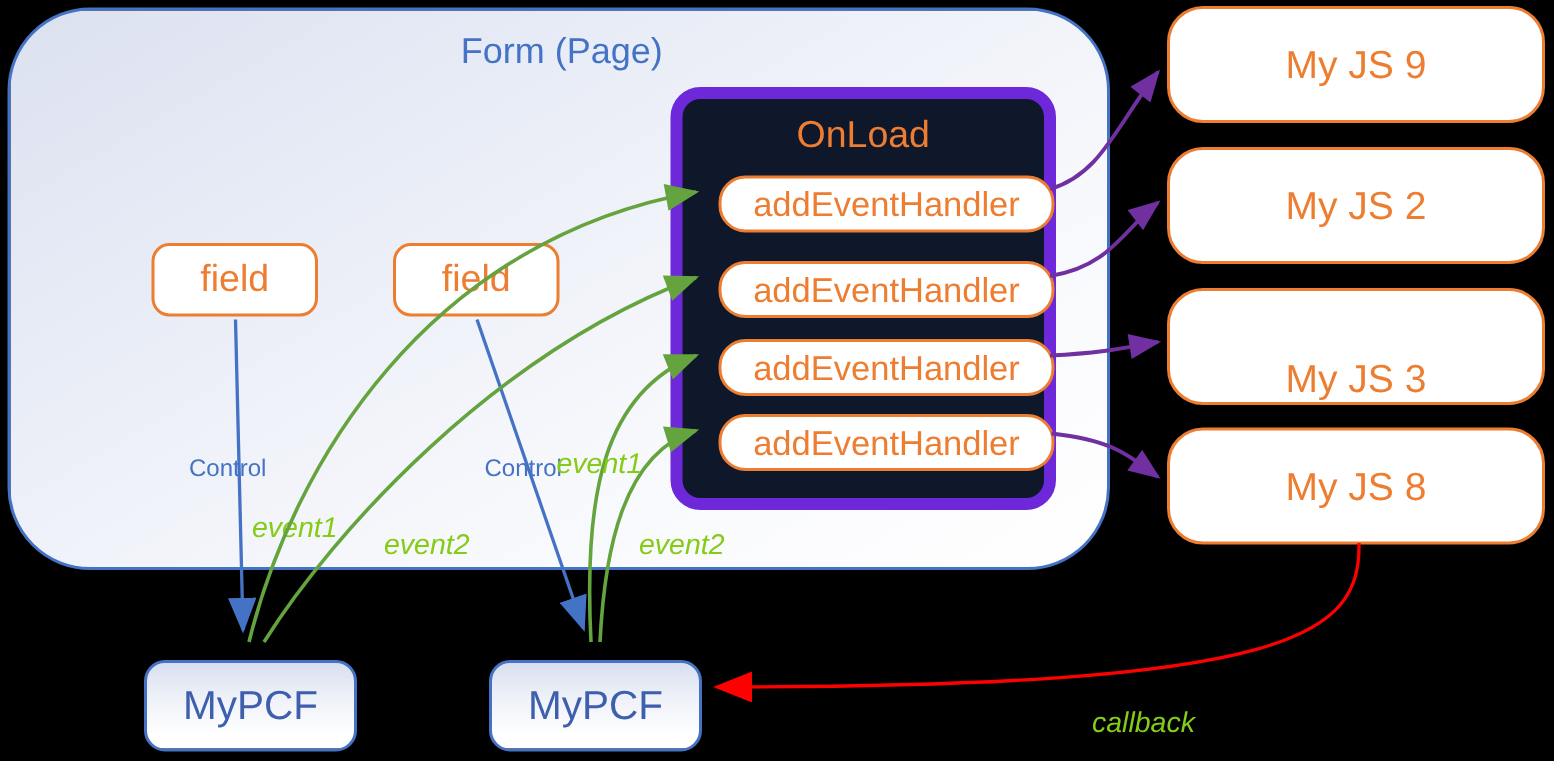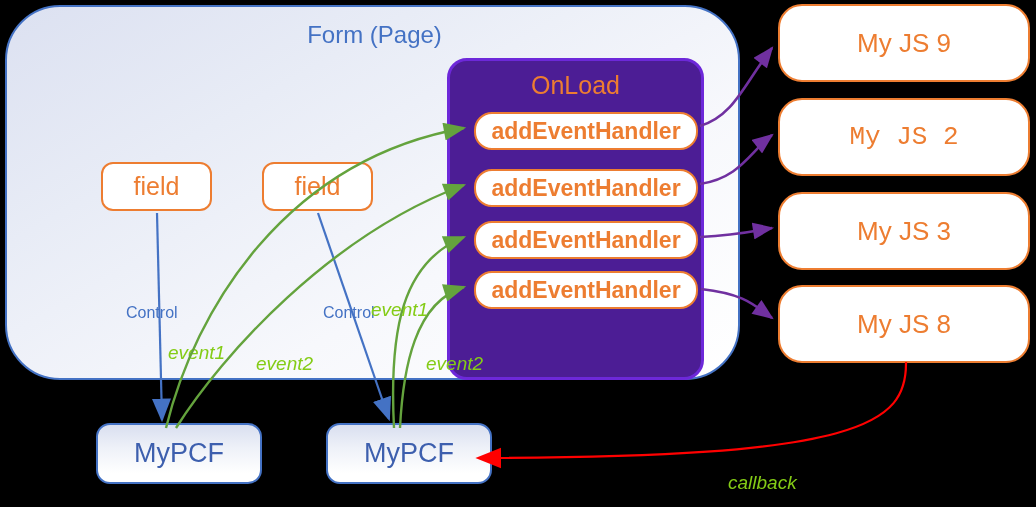--- a/index.html
+++ b/index.html
@@ -20,43 +20,43 @@
   }
   
   .field{
     width:111px;height:49px;top:162px;
     border:2px solid #ED7D31;border-radius:12px;background:#fff;
     color:#ED7D31;font-size:25px;text-align:center;
   }
   .field.f1{left:101px;} .field.f2{left:262px;}
   
   .onload{
-    position:absolute;left:447px;top:58px;width:257px;height:322px;box-sizing:border-box;
-    border:3px solid #6d28d9;border-radius:20px;background:#4c1d95;
+    position:absolute;left:447px;top:58px;width:257px;height:282px;box-sizing:border-box;
+    border:8px solid #6d28d9;border-radius:20px;background:#0f172a;
   }
   .onload-title{
     position:absolute;left:0;top:10px;width:100%;text-align:center;
     color:#ED7D31;font-size:25px;
   }
   .handler{
     position:absolute;left:24px;width:224px;height:38px;
     border:2px solid #ED7D31;border-radius:18px;background:#fff;
-    color:#ED7D31;font-size:23px;font-weight:bold;
+    color:#ED7D31;font-size:23px;
   }
   .handler.h1{top:51px;} .handler.h2{top:108px;} .handler.h3{top:160px;} .handler.h4{top:210px;}
   
   .myjs{
     left:778px;width:252px;height:78px;
     border:2px solid #ED7D31;border-radius:24px;background:#fff;
     color:#ED7D31;font-size:26px;
   }
-  .myjs.j1{top:4px;} .myjs.j2{top:98px;font-family:Liberation Mono, monospace;} .myjs.j3{top:192px;} .myjs.j4{top:285px;}
+  .myjs.j1{top:4px;} .myjs.j2{top:98px;} .myjs.j3{top:192px;align-items:flex-end;} .myjs.j4{top:285px;}
   
   .mypcf{
-    top:423px;width:166px;height:61px;
+    top:440px;width:142px;height:61px;
     border:2.5px solid #4472C4;border-radius:14px;
     background:linear-gradient(180deg,#d9dff0 0%,#eef1f8 40%,#ffffff 85%);
     color:#3d5fae;font-size:27px;
   }
   .mypcf.p1{left:96px;} .mypcf.p2{left:326px;}
   
   .edge-label{position:absolute;font-size:19px;line-height:1.1;white-space:nowrap;}
   .lbl-blue{color:#4472C4;font-size:16px;}
   .lbl-green{color:#84cc16;font-style:italic;}
   .lbl-control-1{left:126px;top:304px;}

